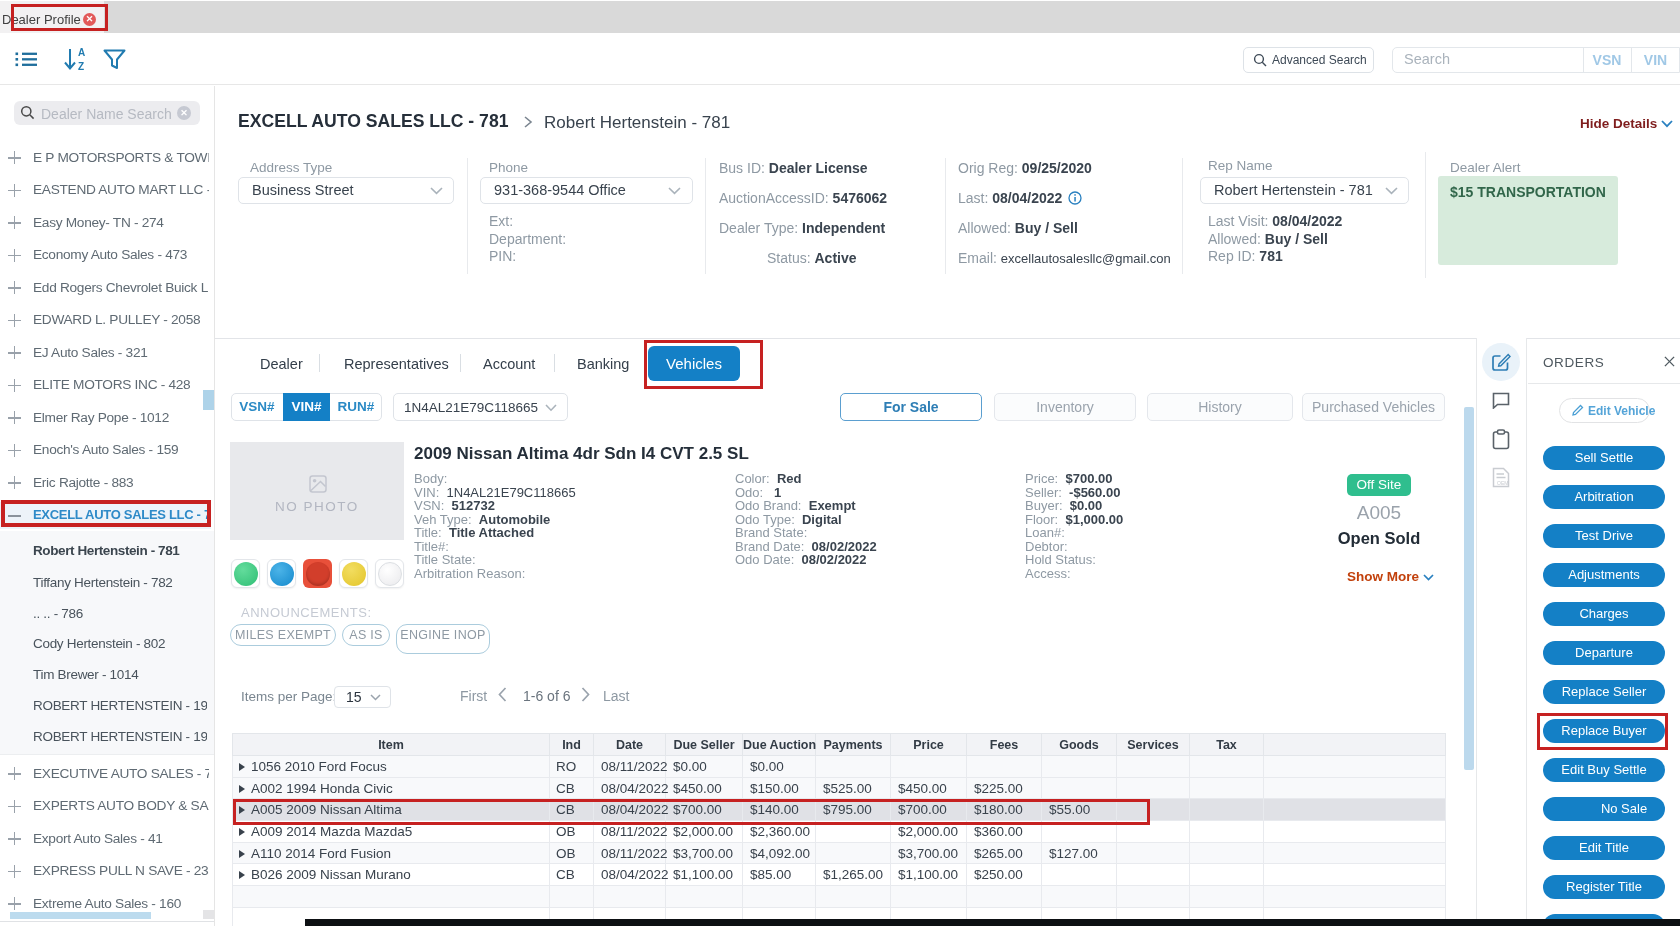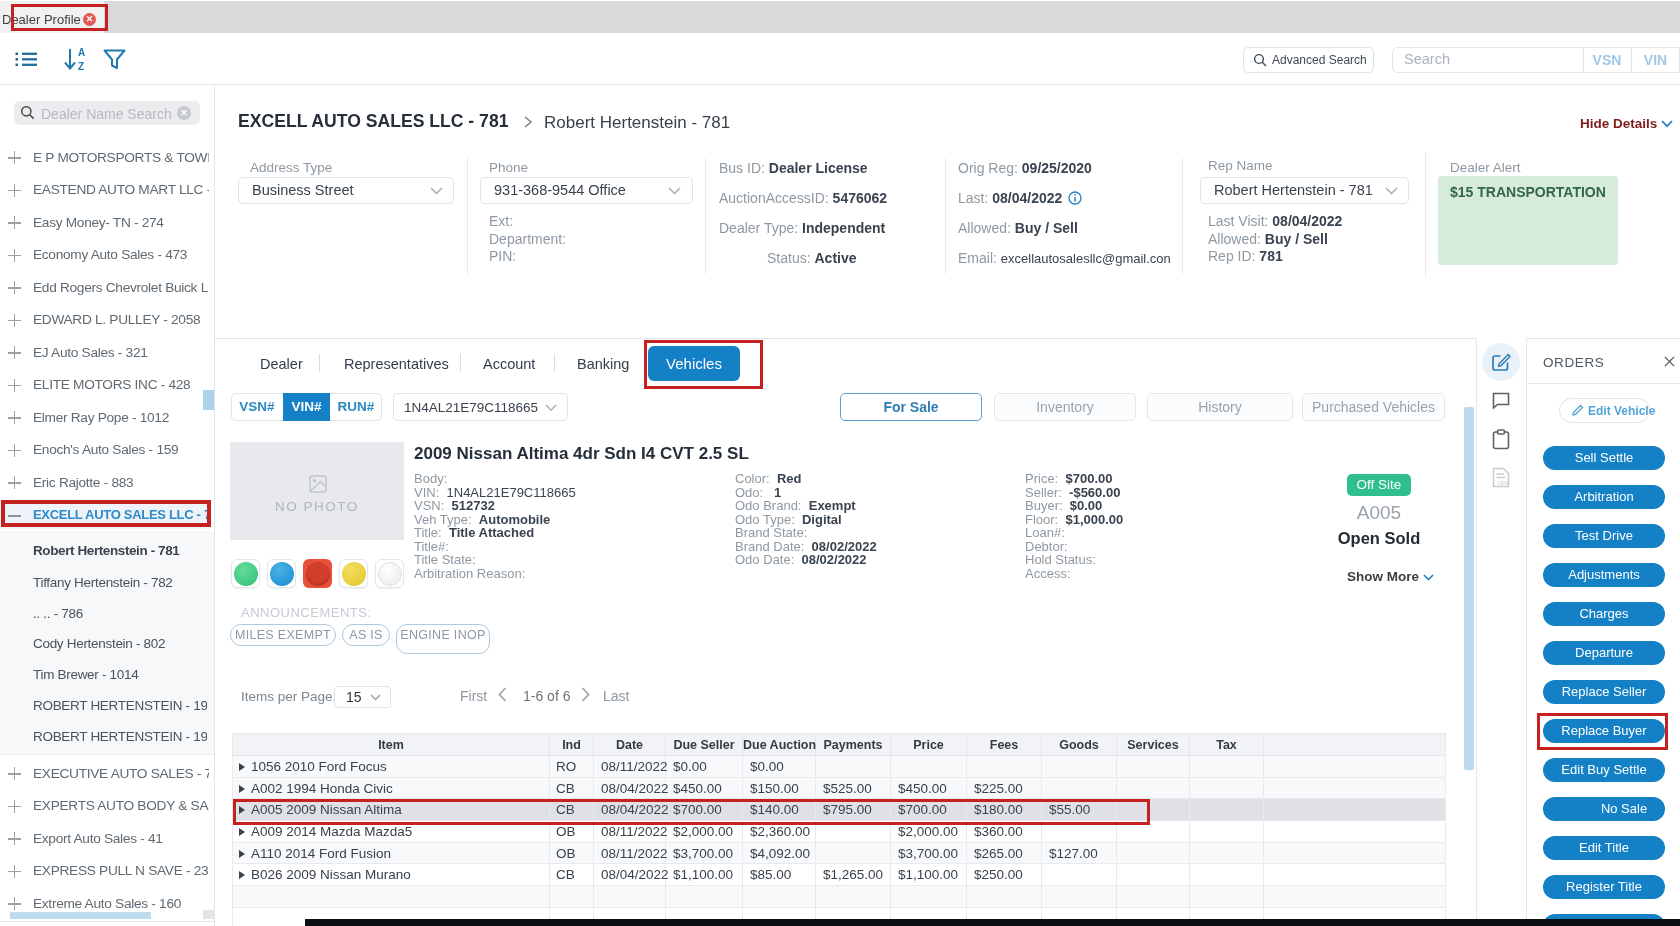--- a/index.html
+++ b/index.html
@@ -239,21 +239,21 @@
 
     <div class="abs" style="left:414px;top:444px;font-size:17px;font-weight:700;color:#252f3a;">2009 Nissan Altima 4dr Sdn I4 CVT 2.5 SL</div>
 
     <div class="abs" style="left:414px;top:472px;font-size:13px;line-height:13.5px;color:#8e99a3;">Body:<br>VIN:&nbsp; <span class="val" style="font-weight:400;">1N4AL21E79C118665</span><br>VSN:&nbsp; <span class="val">512732</span><br>Veh Type:&nbsp; <span class="val">Automobile</span><br>Title:&nbsp; <span class="val">Title Attached</span><br>Title#:<br>Title State:<br>Arbitration Reason:</div>
     <div class="abs" style="left:735px;top:472px;font-size:13px;line-height:13.5px;color:#8e99a3;">Color:&nbsp; <span class="val">Red</span><br>Odo:&nbsp;&nbsp; <span class="val">1</span><br>Odo Brand:&nbsp; <span class="val">Exempt</span><br>Odo Type:&nbsp; <span class="val">Digital</span><br>Brand State:<br>Brand Date:&nbsp; <span class="val">08/02/2022</span><br>Odo Date:&nbsp; <span class="val">08/02/2022</span></div>
     <div class="abs" style="left:1025px;top:472px;font-size:13px;line-height:13.5px;color:#8e99a3;">Price:&nbsp; <span class="val">$700.00</span><br>Seller:&nbsp; <span class="val">-$560.00</span><br>Buyer:&nbsp; <span class="val">$0.00</span><br>Floor:&nbsp; <span class="val">$1,000.00</span><br>Loan#:<br>Debtor:<br>Hold Status:<br>Access:</div>
 
     <div class="abs" style="left:1347px;top:474px;width:64px;height:22px;background:#2fbe8e;border-radius:5px;color:#fff;font-size:13.5px;text-align:center;line-height:22px;">Off Site</div>
     <div class="abs" style="left:1347px;top:502px;width:64px;text-align:center;font-size:19px;color:#9aa2ab;">A005</div>
     <div class="abs" style="left:1322px;top:529px;width:114px;text-align:center;font-size:16.5px;font-weight:700;color:#222c36;">Open Sold</div>
-    <div class="abs" style="left:1347px;top:569px;font-size:13.5px;font-weight:600;color:#404040;">Show More</div>
+    <div class="abs" style="left:1347px;top:569px;font-size:13.5px;font-weight:600;color:#c2410c;">Show More</div>
     <svg class="abs" style="left:1423px;top:574px;" width="11" height="7" viewBox="0 0 11 7" fill="none">
         <polyline points="1,1 5.5,5.5 10,1" stroke="#2980c0" stroke-width="1.7"></polyline>
       </svg>
 
     <div class="abs" style="left:231px;top:559px;width:29px;height:29px;background:#fff;border:1px solid #e3e6ea;border-radius:6px;box-shadow:0 1px 2px rgba(0,0,0,0.06);"></div>
     <div class="abs" style="left:233.5px;top:561.5px;width:24px;height:24px;border-radius:50%;background:radial-gradient(circle at 38% 32%,#63dc9c,#2fbe74);"></div>
     <div class="abs" style="left:267px;top:559px;width:29px;height:29px;background:#fff;border:1px solid #e3e6ea;border-radius:6px;box-shadow:0 1px 2px rgba(0,0,0,0.06);"></div>
     <div class="abs" style="left:269.5px;top:561.5px;width:24px;height:24px;border-radius:50%;background:radial-gradient(circle at 38% 32%,#4cb4e8,#1489cc);"></div>
     <div class="abs" style="left:303px;top:559px;width:29px;height:29px;background:#e8503a;border-radius:6px;"></div>
     <div class="abs" style="left:305.5px;top:561.5px;width:24px;height:24px;border-radius:50%;background:#d23e2b;box-shadow:inset 0 -2px 3px rgba(0,0,0,0.18);"></div>

